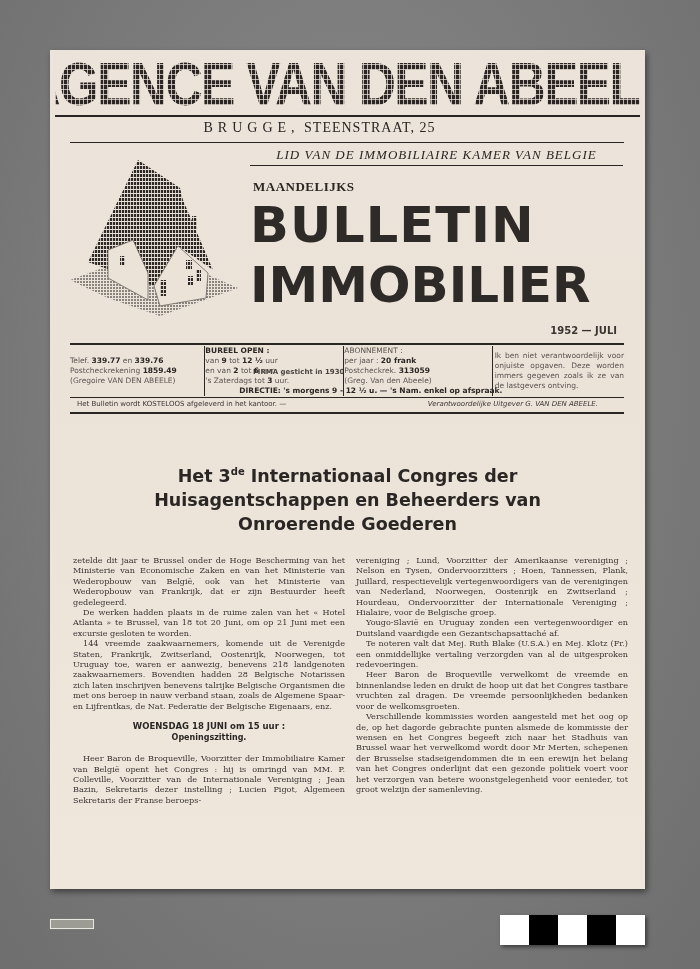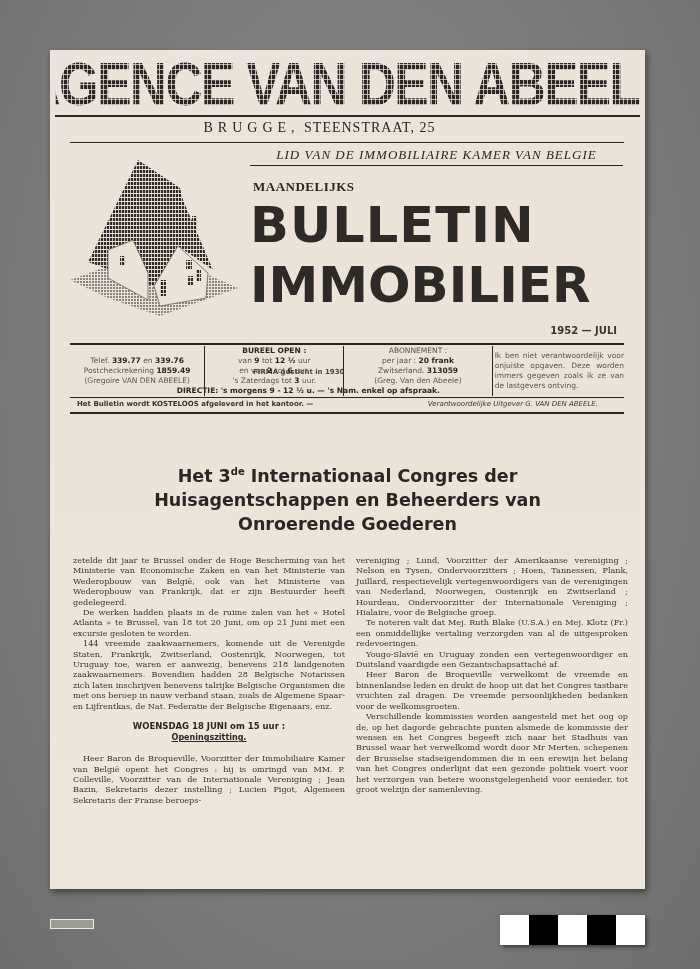--- a/index.html
+++ b/index.html
@@ -60,29 +60,29 @@
   .title2 { top:206px; font-size:50px; letter-spacing:0px; transform:scaleX(1.0); }
 
   .firma { position:absolute; left:203px; top:278px; font-size:7px; font-weight:bold; color:#4a4440;margin-top:40px; }
   .issue { position:absolute; right:28px; top:275px; font-size:10px; font-weight:bold; color:#3a3432; }
 
   .rule3 { position:absolute; left:20px; top:293px; width:554px; height:2px; background:#2a2624; }
   .infobox {
     position:absolute; left:20px; top:296px; width:554px; height:50px;
     display:flex; font-size:7.5px; color:#5a5450; line-height:10px;
   }
-  .infobox .col { display:flex; flex-direction:column; align-items:center; justify-content:center; text-align:center; }
+  .infobox .col { display:flex; flex-direction:column; align-items:flex-start; justify-content:center; text-align:center; }
   .infobox .c1 { width:135px; }
   .infobox .c2 { width:138px; border-left:1px solid #2a2624; }
   .infobox .c3 { width:148px; border-left:1px solid #2a2624; }
   .infobox .c4 { width:133px; border-left:1px solid #2a2624; align-items:flex-start; text-align:justify; padding-left:2px; box-sizing:border-box; }
   .infobox b { color:#2a2624; }
   .rule4 { position:absolute; left:20px; top:347px; width:554px; height:1px; background:#2a2624; }
   .footline { position:absolute; left:20px; top:350px; width:554px; font-size:7px; color:#3a3432; }
-  .footline .l { position:absolute; left:7px; font-weight:bold; }
+  .footline .l { position:absolute; left:7px; font-weight:normal; }
   .footline .r { position:absolute; right:26px; font-style:italic; }
   .rule5 { position:absolute; left:20px; top:362px; width:554px; height:2px; background:#2a2624; }
 
   .headline {
     position:absolute; left:0; width:595px; top:410px; text-align:center;
     font-family:"DejaVu Sans", sans-serif; font-weight:bold; font-size:17.5px; line-height:24px;
     color:#2a2624;
   }
   .headline sup { font-size:10px; }
 
@@ -92,21 +92,21 @@
     text-align:justify; hyphens:auto;margin-top:8px;
   }
   .body-col p { margin:0; text-indent:10px; }
   .body-col p.noindent { text-indent:0; }
   .col-left { left:23px; }
   .col-right { left:306px; }
   .subhead {
     text-align:center; font-family:"DejaVu Sans", sans-serif; font-weight:bold; font-size:8.5px;
     line-height:11px; margin:10px 0 10px 0; color:#2a2624;
   }
-  .subhead .sub2 { font-size:8px;text-decoration:underline; }
+  .subhead .sub2 { font-size:8px; }
 
   .inv-label {
     position:absolute; left:50px; top:919px; width:42px; height:8px;
     background:#9c9c94; border:1px solid #e8e8e0; box-shadow:0 0 0 1px #777;
   }
   .colorchart { position:absolute; left:500px; top:915px; height:30px; display:flex; box-shadow:2px 2px 4px rgba(0,0,0,0.5); }
   .colorchart div { width:29px; height:30px; }
 </style>
 </head>
 <body>
@@ -202,21 +202,21 @@
         <b>'s morgens 9 - 12 ½ u. — 's Nam. enkel op afspraak.</b>
       </div>
     </div>
     <div class="col c3">
       <div>ABONNEMENT :</div>
       <div>
         <span>per jaar :</span>
         <b>20 frank</b>
       </div>
       <div>
-        <span>Zwitserland.</span>
+        <span>Postcheckrek.</span>
         <b>313059</b>
       </div>
       <div>(Greg. Van den Abeele)</div>
       <div style="height:10px"></div>
     </div>
     <div class="col c4">Ik ben niet verantwoordelijk voor onjuiste opgaven. Deze worden immers gegeven zoals ik ze van de lastgevers ontving.</div>
   </div>
   <div class="rule4"></div>
   <div class="footline">
     <span class="l">Het Bulletin wordt KOSTELOOS afgeleverd in het kantoor. —</span>
@@ -236,22 +236,22 @@
     <p>144 vreemde zaakwaarnemers, komende uit de Verenigde Staten, Frankrijk, Zwitserland, Oostenrijk, Noorwegen, tot Uruguay toe, waren er aanwezig, benevens 218 landgenoten zaakwaarnemers. Bovendien hadden 28 Belgische Notarissen zich laten inschrijven benevens talrijke Belgische Organismen die met ons beroep in nauw verband staan, zoals de Algemene Spaar- en Lijfrentkas, de Nat. Federatie der Belgische Eigenaars, enz.</p>
     <div class="subhead">
       <div>WOENSDAG 18 JUNI om 15 uur :</div>
       <div class="sub2">Openingszitting.</div>
     </div>
     <p>Heer Baron de Broqueville, Voorzitter der Immobiliaire Kamer van België opent het Congres : hij is omringd van MM. P. Colleville, Voorzitter van de Internationale Vereniging ; Jean Bazin, Sekretaris dezer instelling ; Lucien Pigot, Algemeen Sekretaris der Franse beroeps-</p>
   </div>
 
   <div class="body-col col-right">
     <p class="noindent">vereniging ; Lund, Voorzitter der Amerikaanse vereniging ; Nelson en Tysen, Ondervoorzitters ; Hoen, Tannessen, Plank, Juillard, respectievelijk vertegenwoordigers van de verenigingen van Nederland, Noorwegen, Oostenrijk en Zwitserland ; Hourdeau, Ondervoorzitter der Internationale Vereniging ; Hialaire, voor de Belgische groep.</p>
+    <p>Yougo-Slavië en Uruguay zonden een vertegenwoordiger en Duitsland vaardigde een Gezantschapsattaché af.</p>
     <p>Te noteren valt dat Mej. Ruth Blake (U.S.A.) en Mej. Klotz (Fr.) een onmiddellijke vertaling verzorgden van al de uitgesproken redevoeringen.</p>
-    <p>Yougo-Slavië en Uruguay zonden een vertegenwoordiger en Duitsland vaardigde een Gezantschapsattaché af.</p>
     <p>Heer Baron de Broqueville verwelkomt de vreemde en binnenlandse leden en drukt de hoop uit dat het Congres tastbare vruchten zal dragen. De vreemde persoonlijkheden bedanken voor de welkomsgroeten.</p>
     <p>Verschillende kommissies worden aangesteld met het oog op de, op het dagorde gebrachte punten alsmede de kommissie der wensen en het Congres begeeft zich naar het Stadhuis van Brussel waar het verwelkomd wordt door Mr Merten, schepenen der Brusselse stadseigendommen die in een erewijn het belang van het Congres onderlijnt dat een gezonde politiek voert voor het verzorgen van betere woonstgelegenheid voor eenieder, tot groot welzijn der samenleving.</p>
   </div>
 </div>
 
 <div class="inv-label"></div>
 <div class="colorchart">
   <div style="background:#ffffff"></div>
   <div style="background:#000000"></div>
   <div style="background:#ffffff"></div>

